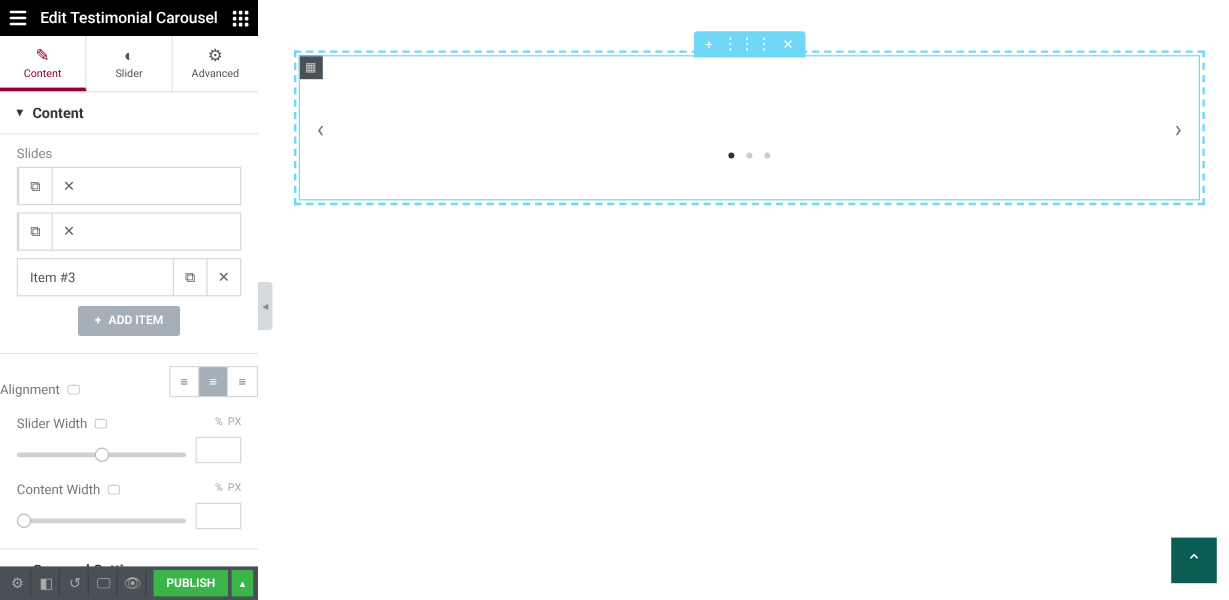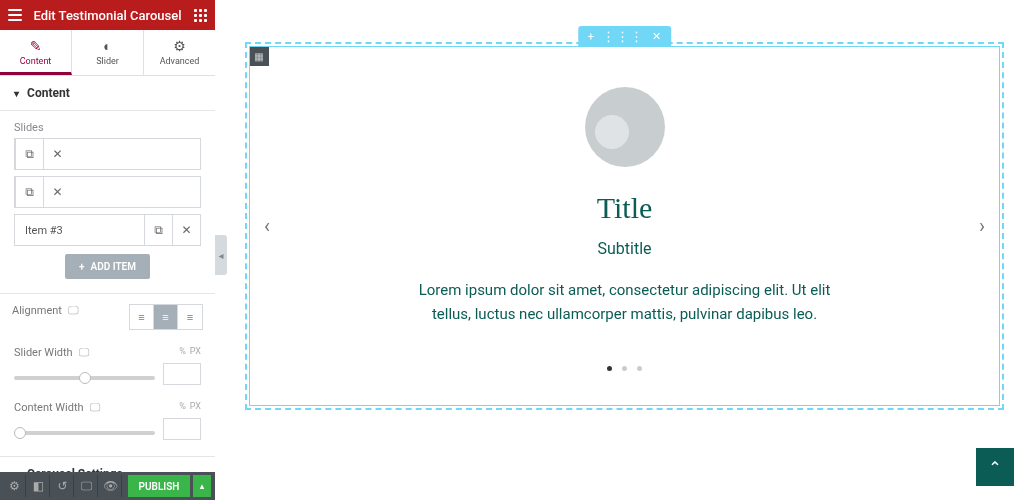--- a/index.html
+++ b/index.html
@@ -1,21 +1,21 @@
 <!DOCTYPE html>
 <html><head>
 <meta charset="utf-8">
 <style>
 * { margin: 0; padding: 0; box-sizing: border-box; font-family: -apple-system, BlinkMacSystemFont, "Segoe UI", Roboto, sans-serif; }
 body { background: #fff; width: 1024px; height: 500px; overflow: hidden; position: relative; }
 
 
 .sidebar { position: absolute; left: 0; top: 0; width: 215px; height: 100%; background: #fff; display: flex; flex-direction: column; }
 
-.header-bar { background: #b91c1c; height: 30px; display: flex; align-items: center; color: #fff; font-size: 13px; font-weight: 500; }
+.header-bar { background: #000000; height: 30px; display: flex; align-items: center; color: #fff; font-size: 13px; font-weight: 500; }
 .hamburger { width: 30px; display: flex; align-items: center; justify-content: center; cursor: pointer; }
 .hamburger-lines { display: flex; flex-direction: column; gap: 3px; }
 .hamburger-lines span { width: 14px; height: 2px; background: #fff; border-radius: 1px; }
 .header-title { flex: 1; text-align: center; }
 .apps-btn { width: 30px; display: flex; align-items: center; justify-content: center; cursor: pointer; }
 .apps-grid { display: grid; grid-template-columns: repeat(3, 3px); gap: 2px; }
 .apps-grid span { width: 3px; height: 3px; background: #fff; border-radius: 1px; }
 
 .tabs { display: flex; border-bottom: 1px solid #e0e0e0; }
 .tab { flex: 1; text-align: center; padding: 8px 0 6px; cursor: pointer; border-right: 1px solid #e0e0e0; }
@@ -34,21 +34,21 @@
 
 .items-list { padding: 0 14px; }
 .item-row { display: flex; align-items: center; border: 1px solid #d5d8dc; margin-bottom: 6px; font-size: 11px; background: #fff; }
 .item-label { flex: 1; padding: 8px 10px; color: #555; }
 .item-btn { width: 28px; height: 30px; display: flex; align-items: center; justify-content: center; border-left: 1px solid #d5d8dc; cursor: pointer; color: #666; font-size: 12px; }
 
 .add-item-btn { margin: 8px auto 14px; display: flex; align-items: center; justify-content: center; gap: 6px; background: #a4afb7; color: #fff; font-size: 10px; font-weight: 600; padding: 7px 14px; border-radius: 2px; cursor: pointer; width: 85px; }
 
 .divider { height: 1px; background: #e6e6e6; margin: 0; }
 
-.control-row { display: flex; align-items: flex-start; justify-content: space-between; padding: 10px 12px; font-size: 11px; color: #777; gap: 42px; }
+.control-row { display: flex; align-items: flex-end; justify-content: space-between; padding: 10px 0; font-size: 11px; color: #777; gap: 42px; }
 .control-label { display: flex; align-items: center; gap: 6px; }
 .device-icon { font-size: 11px; color: #aaa; }
 
 .align-toggles { display: flex; border: 1px solid #d5d8dc; }
 .align-btn { width: 24px; height: 24px; display: flex; align-items: center; justify-content: center; border-right: 1px solid #d5d8dc; cursor: pointer; font-size: 11px; }
 .align-btn:last-child { border-right: none; }
 .align-btn.active { background: #a4afb7; color: #fff; }
 
 .slider-control { padding: 6px 14px 10px; }
 .slider-header { display: flex; justify-content: space-between; align-items: flex-start; font-size: 11px; color: #777; margin-bottom: 4px; }
@@ -242,26 +242,20 @@
   <div class="widget-tab">
     <span>+</span>
     <span class="drag-dots">⋮⋮⋮</span>
     <span>✕</span>
   </div>
   <div class="selection-outer">
     <div class="corner-handle">▦</div>
     <div class="selection-inner">
       <div class="nav-arrow nav-prev">‹</div>
       <div class="nav-arrow nav-next">›</div>
-      <div class="testimonial">
-        <div class="avatar"></div>
-        <div class="t-title">Title</div>
-        <div class="t-subtitle">Subtitle</div>
-        <div class="t-text">Lorem ipsum dolor sit amet, consectetur adipiscing elit. Ut elit tellus, luctus nec ullamcorper mattis, pulvinar dapibus leo.</div>
-      </div>
       <div class="dots">
         <span class="dot active"></span>
         <span class="dot"></span>
         <span class="dot"></span>
       </div>
     </div>
   </div>
 </div>
 
 <div class="scroll-top">⌃</div>

